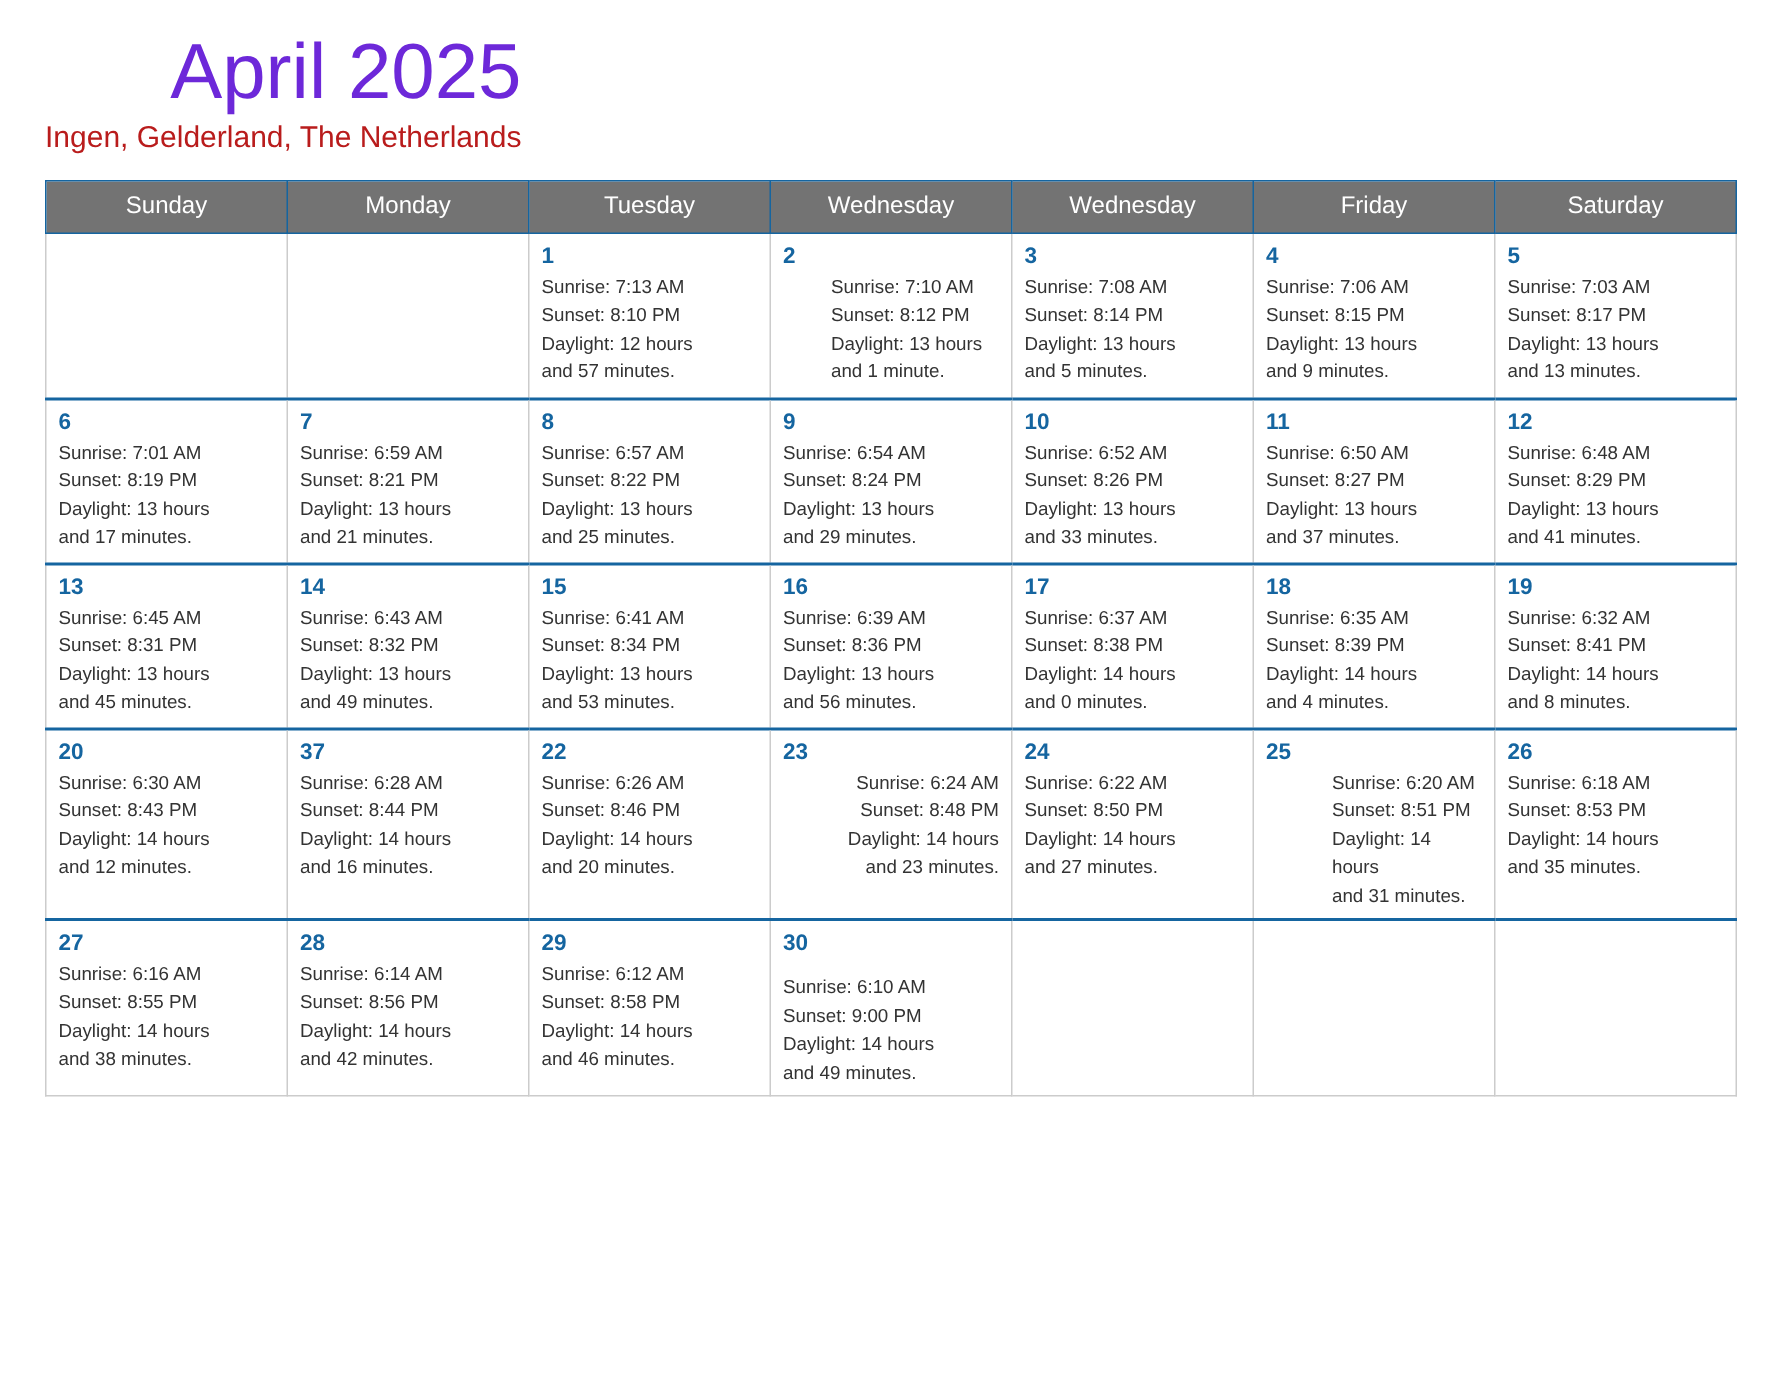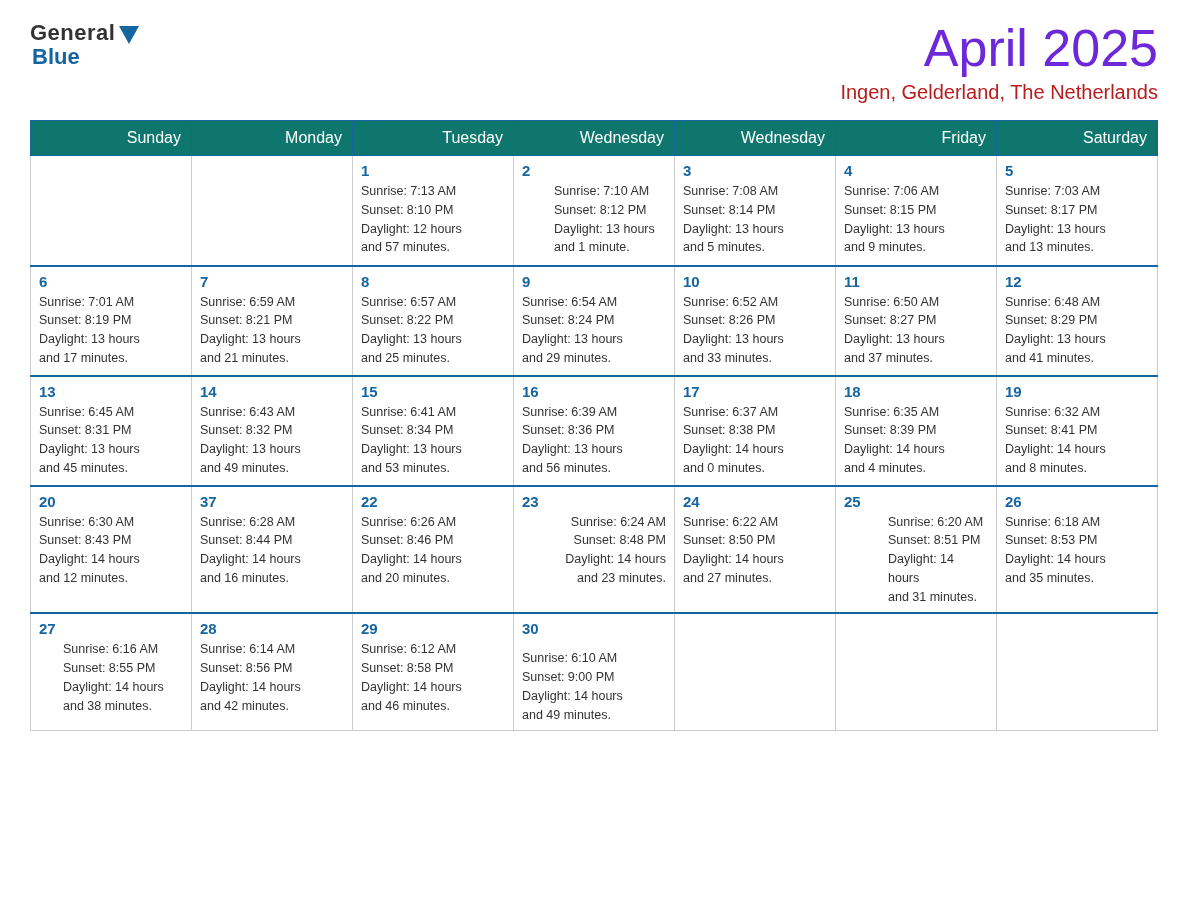--- a/index.html
+++ b/index.html
@@ -61,26 +61,26 @@
       font-size: 20px;
       color: #b91c1c;
       margin-top: 4px;
     }
     .calendar {
       width: 100%;
       border-collapse: collapse;
       border: 1px solid #aaa;
     }
     .calendar th {
-      background-color: #0f766e;
+      background-color: #737373;
       color: #fff;
       font-size: 16px;
       font-weight: normal;
       padding: 8px 10px;
-      text-align: right;
+      text-align: center;
       border: 1px solid #1565a0;
     }
     .calendar td {
       width: calc(100% / 7);
       vertical-align: top;
       padding: 6px 8px;
       border: 1px solid #ccc;
       font-size: 13px;
       color: #333;
       min-height: 110px;
@@ -101,27 +101,20 @@
       background: #fff;
     }
     .row-divider td {
       border-top: 2px solid #1565a0;
     }
   </style>
 </head>
 <body>
 
 <div class="header">
-  <div class="logo">
-    <div class="logo-top">
-      <span class="logo-general">General</span>
-      <div class="logo-arrow"></div>
-    </div>
-    <span class="logo-blue">Blue</span>
-  </div>
   <div class="title-block">
     <div class="month-title">April 2025</div>
     <div class="location">Ingen, Gelderland, The Netherlands</div>
   </div>
 </div>
 
 <table class="calendar">
   <thead>
     <tr>
     <th>Sunday</th>
@@ -322,21 +315,21 @@
           <div class="day-number">26</div>
           <div class="day-info" style="white-space: pre-line;">Sunrise: 6:18 AM
 Sunset: 8:53 PM
 Daylight: 14 hours
 and 35 minutes.</div>
         </td>
       </tr>
       <tr class="row-divider">
         <td>
           <div class="day-number">27</div>
-          <div class="day-info" style="white-space: pre-line; margin-left: 24px;">Sunrise: 6:16 AM
+          <div class="day-info" style="white-space: pre-line;">Sunrise: 6:16 AM
 Sunset: 8:55 PM
 Daylight: 14 hours
 and 38 minutes.</div>
         </td>
         <td>
           <div class="day-number">28</div>
           <div class="day-info" style="white-space: pre-line;">Sunrise: 6:14 AM
 Sunset: 8:56 PM
 Daylight: 14 hours
 and 42 minutes.</div>

